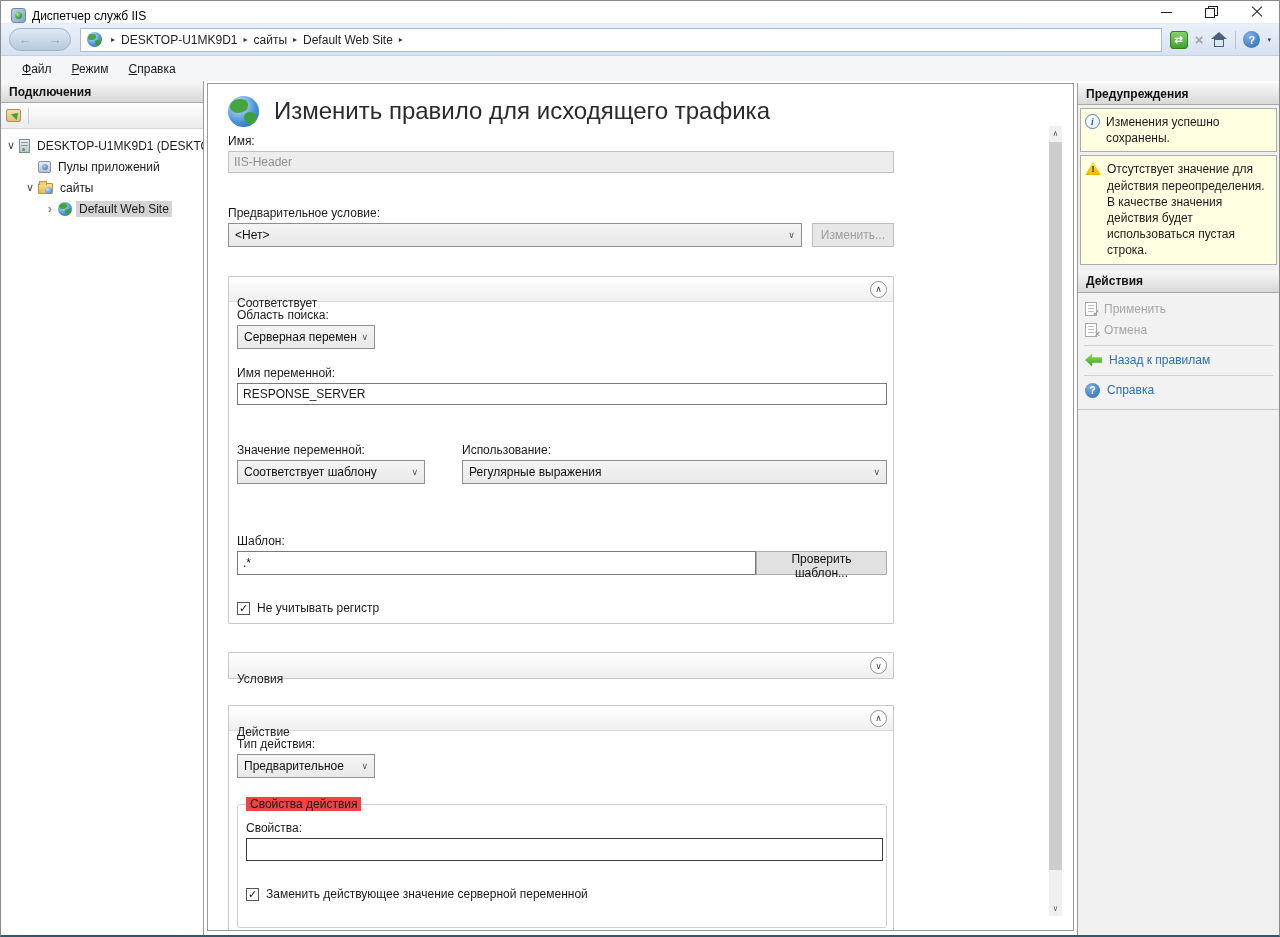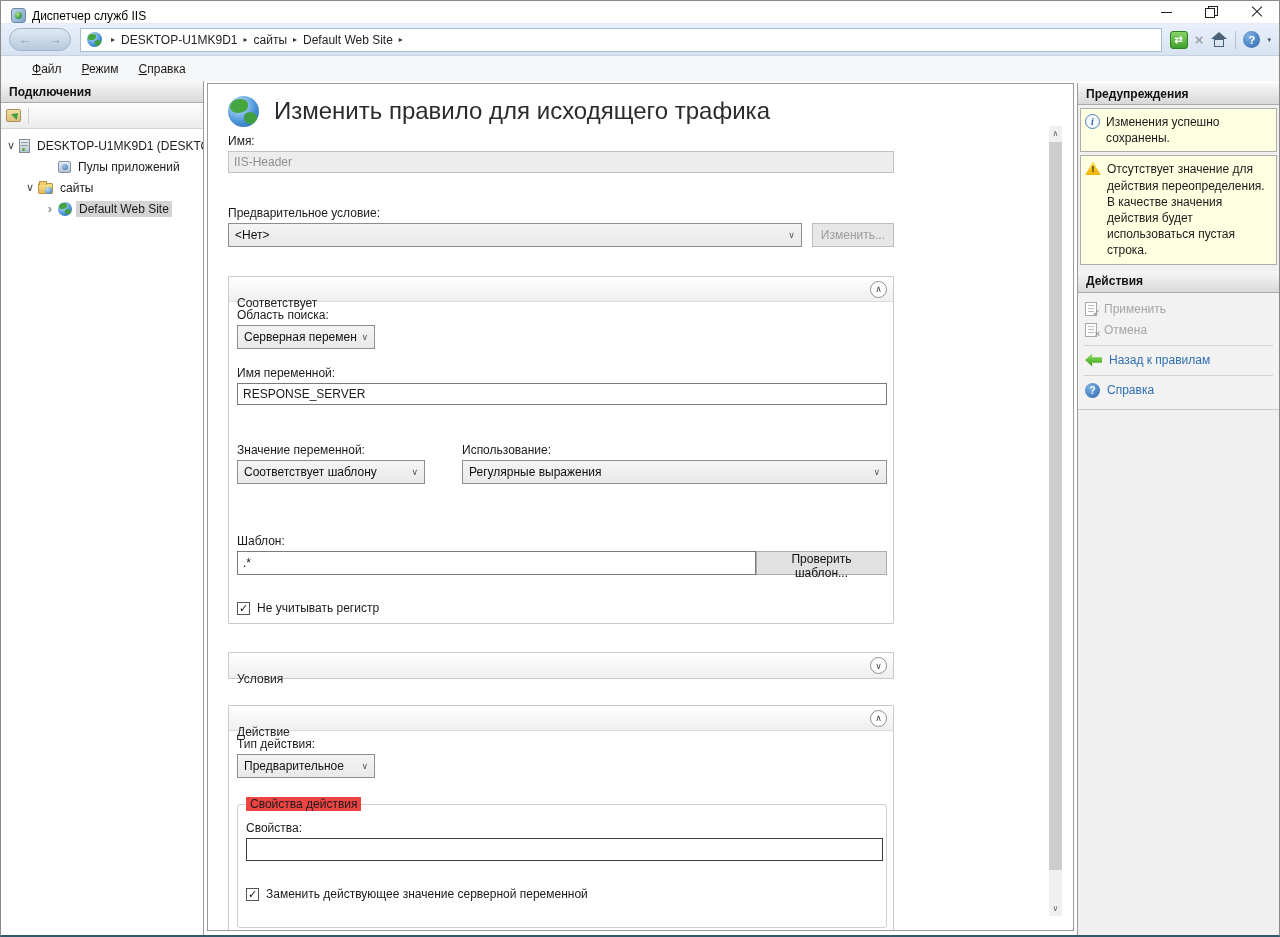--- a/index.html
+++ b/index.html
@@ -41,21 +41,21 @@
   .tool-refresh { width:18px; height:18px; border-radius:3px; background:linear-gradient(#86d468,#3fa02e); border:1px solid #2e8020; color:#fff; font-size:10px; font-weight:bold; display:flex; align-items:center; justify-content:center; }
   .tool-stop { color:#a3a3a3; font-size:15px; font-weight:bold; line-height:1; }
   .tool-home { position:relative; width:18px; height:16px; }
   .tool-home .roof { position:absolute; top:0; left:1px; width:0; height:0; border-left:8px solid transparent; border-right:8px solid transparent; border-bottom:7px solid #4a617a; }
   .tool-home .base { position:absolute; top:7px; left:4px; width:10px; height:8px; background:#dce6f0; border:1px solid #4a617a; }
   .nav-sep { width:1px; height:18px; background:#b5c2d4; }
   .tool-help { width:17px; height:17px; border-radius:50%; background:radial-gradient(circle at 35% 30%,#7fb2e2,#2a64ad); color:#fff; font-weight:bold; font-size:11px; display:flex; align-items:center; justify-content:center; }
   .tool-caret { font-size:7px; color:#444; }
 
   
-  .menubar { position:absolute; top:55px; left:0; right:0; height:25px; background:#f5f6f7; display:flex; align-items:center; padding-left:22px; gap:2px; }
+  .menubar { position:absolute; top:55px; left:0; right:0; height:25px; background:#f5f6f7; display:flex; align-items:center; padding-left:12px; gap:2px; }
   .menu-item { display:inline-block; padding:3px 9px; color:#1a1a1a; }
   .menu-item::first-letter { text-decoration:underline; }
 
   
   .bodyarea { position:absolute; top:80px; left:0; right:0; bottom:0; }
   .leftpanel { position:absolute; left:0; top:0; bottom:0; width:203px; background:#fff; border-right:1px solid #9b9b9b; }
   .panel-header { height:22px; background:linear-gradient(#f8f8f8,#d8d8d8); border-bottom:1px solid #aaa; font-weight:bold; display:flex; align-items:center; padding-left:8px; color:#111; }
   .tree-toolbar { height:26px; background:linear-gradient(#fdfdfd,#ececec); border-bottom:1px solid #d5d5d5; display:flex; align-items:center; padding-left:5px; gap:7px; }
   .icon-connect { position:relative; width:15px; height:13px; background:linear-gradient(#f2dfa8,#dfc177); border:1px solid #a8905a; border-radius:2px; }
   .icon-connect::after { content:''; position:absolute; right:1px; top:1px; width:0; height:0; border-left:6px solid #3f9e3f; border-top:4px solid transparent; border-bottom:4px solid transparent; transform:rotate(-45deg); }
@@ -185,21 +185,21 @@
       <div class="tree-toolbar">
         <span class="icon-connect"></span>
         <span class="tb-sep"></span>
       </div>
       <div class="tree">
         <div class="tree-row" style="padding-left:3px;">
           <span class="expander">∨</span>
           <span class="tree-icon icon-server"></span>
           <span class="tree-label">DESKTOP-U1MK9D1 (DESKTOP</span>
         </div>
-        <div class="tree-row" style="padding-left:24px;margin-left:32px;">
+        <div class="tree-row" style="padding-left:36px;">
           <span class="tree-icon icon-pools"></span>
           <span class="tree-label">Пулы приложений</span>
         </div>
         <div class="tree-row" style="padding-left:22px;">
           <span class="expander">∨</span>
           <span class="tree-icon icon-folder"></span>
           <span class="tree-label">сайты</span>
         </div>
         <div class="tree-row selected" style="padding-left:42px;">
           <span class="expander closed">›</span>

